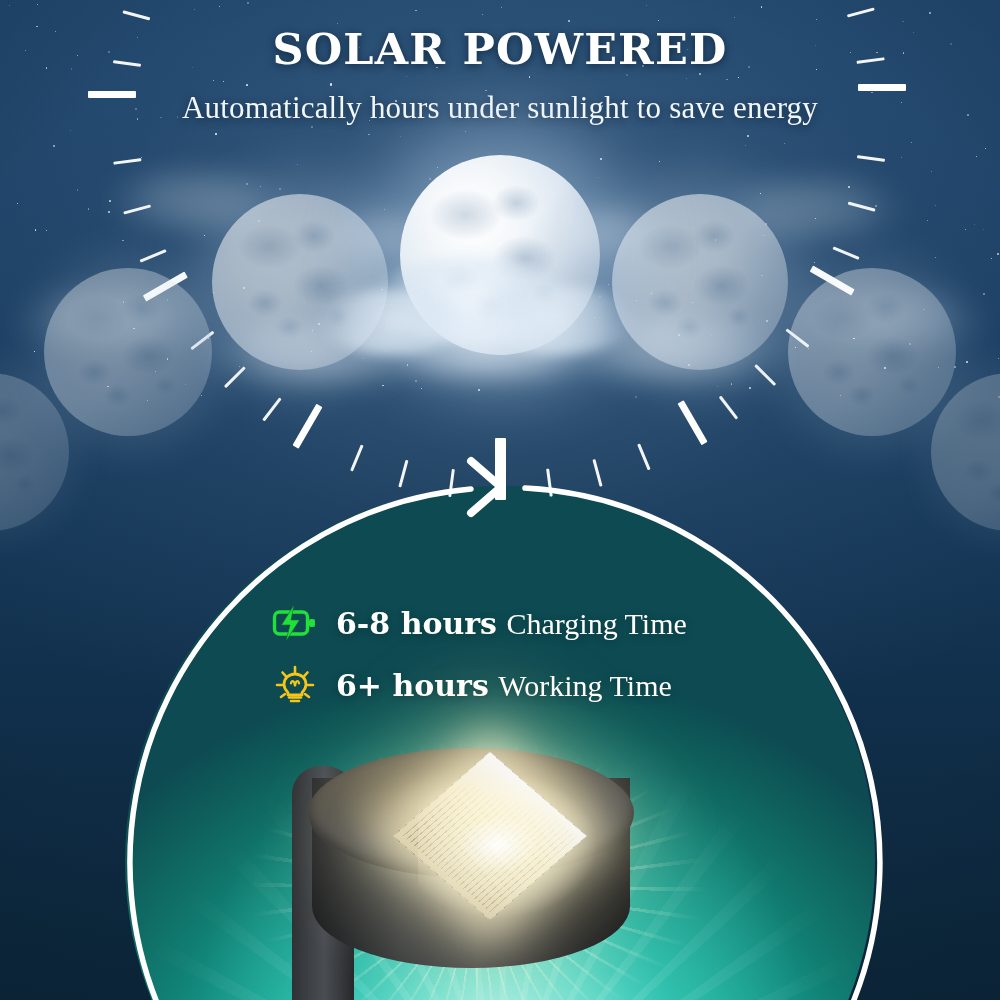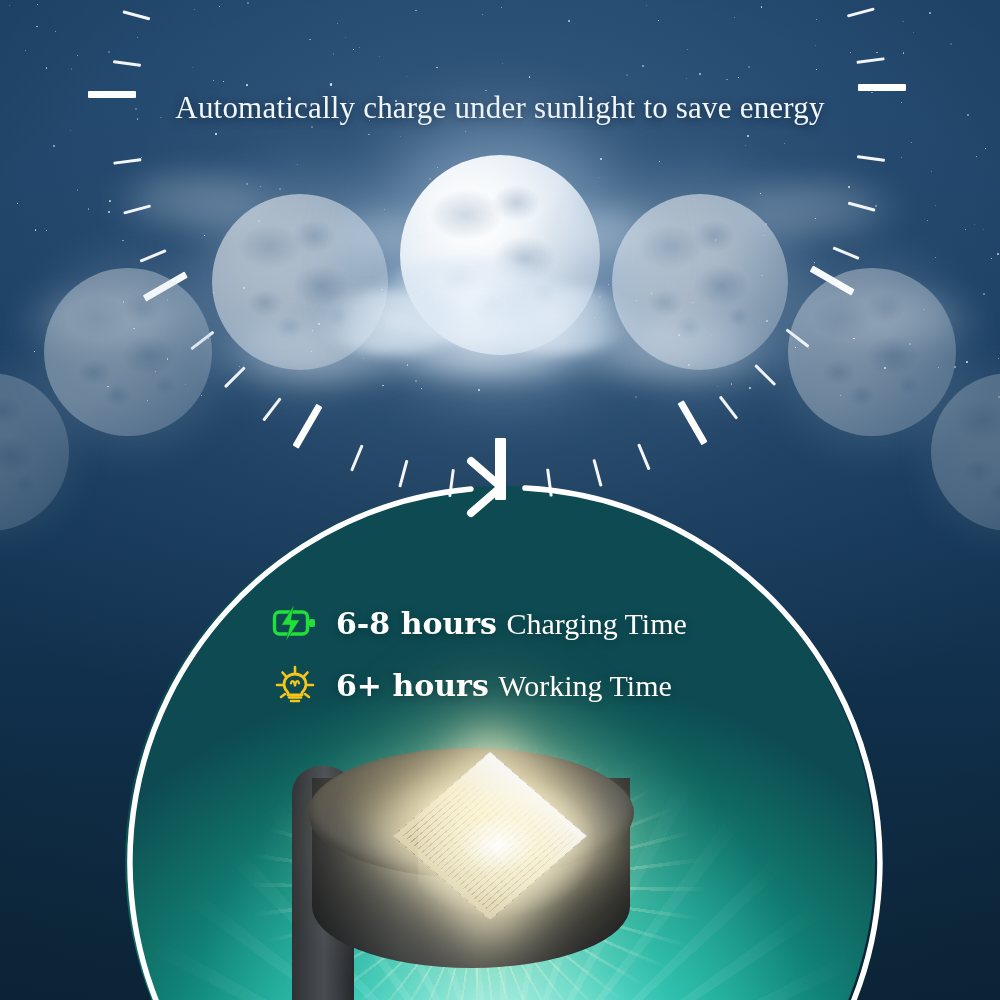--- a/index.html
+++ b/index.html
@@ -453,21 +453,22 @@
     </div>
 
   <svg class="dial-ring-svg" style="position:absolute;left:0;top:0;width:1000px;height:1000px;" viewBox="0 0 1000 1000">
     <path d="M 525 488 A 375 375 0 1 1 471 489" fill="none" stroke="#ffffff" stroke-width="5.5" stroke-linecap="round"></path>
   </svg>
 
   <svg class="arrow-head" viewBox="0 0 46 64">
     <path d="M 8 6 L 38 32 L 8 58" fill="none" stroke="#ffffff" stroke-width="8" stroke-linecap="round" stroke-linejoin="round"></path>
   </svg>
 
-  <div class="subtitle">Automatically charge under sunlight to save energy</div>
+  <div class="title">SOLAR POWERED</div>
+  <div class="subtitle">Automatically hours under sunlight to save energy</div>
 
   <div class="features">
 
     <div class="feature-row">
       <span class="feature-icon">
         <svg viewBox="0 0 46 34" width="46" height="34">
           <rect x="2.5" y="6" width="33" height="22" rx="5" ry="5" fill="none" stroke="#22e03a" stroke-width="3.4"></rect>
           <rect x="37" y="13" width="6" height="8" rx="2" ry="2" fill="#22e03a"></rect>
           <path d="M 22 -1 L 9.5 19 L 18 19 L 14 35 L 27.5 14 L 19 14 Z" fill="#22e03a" stroke="#0e6b2a" stroke-width="0.6"></path>
         </svg>

